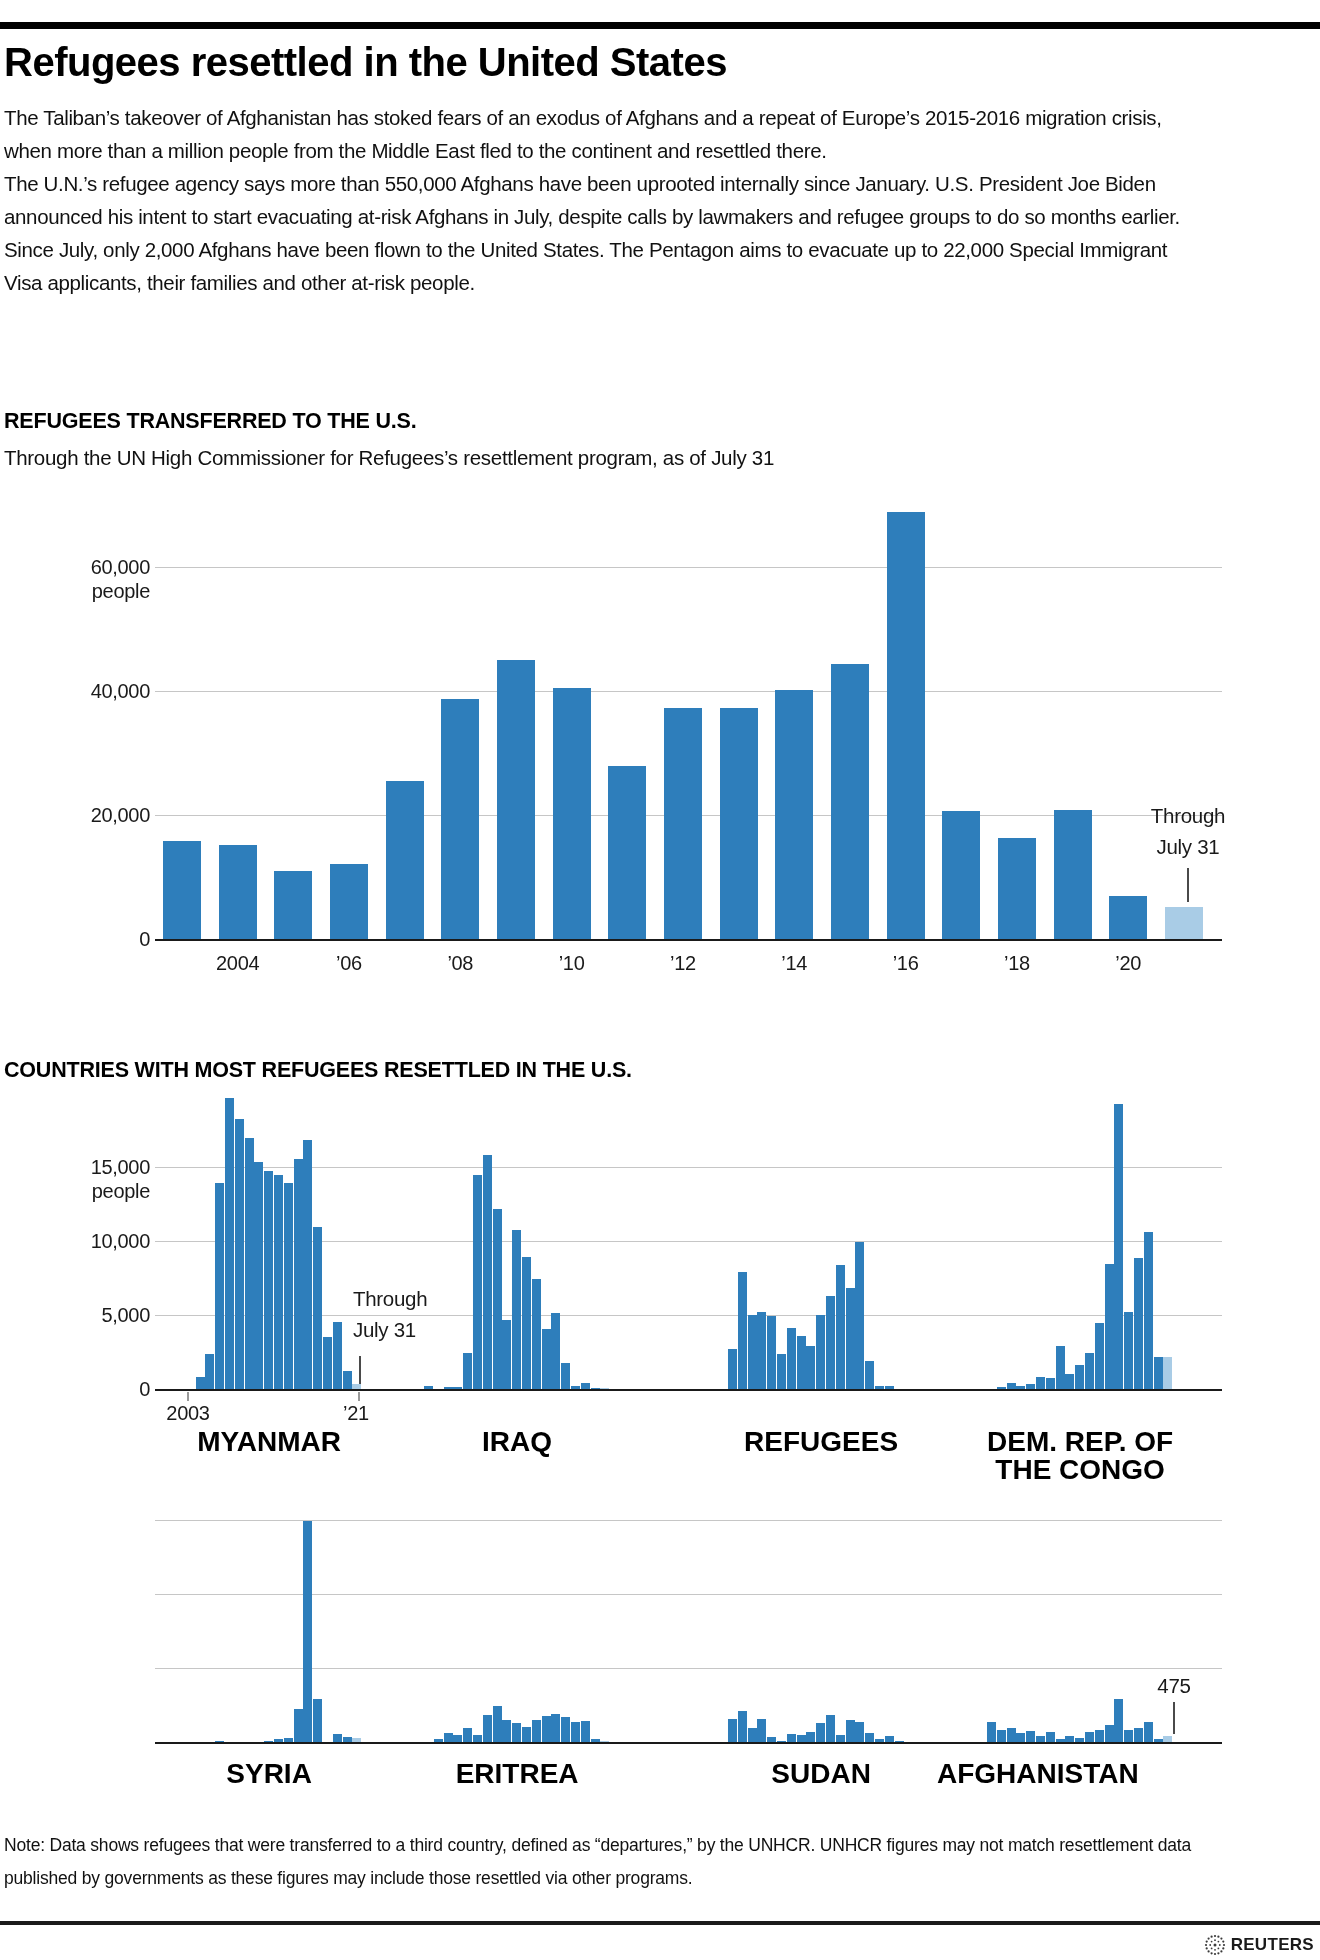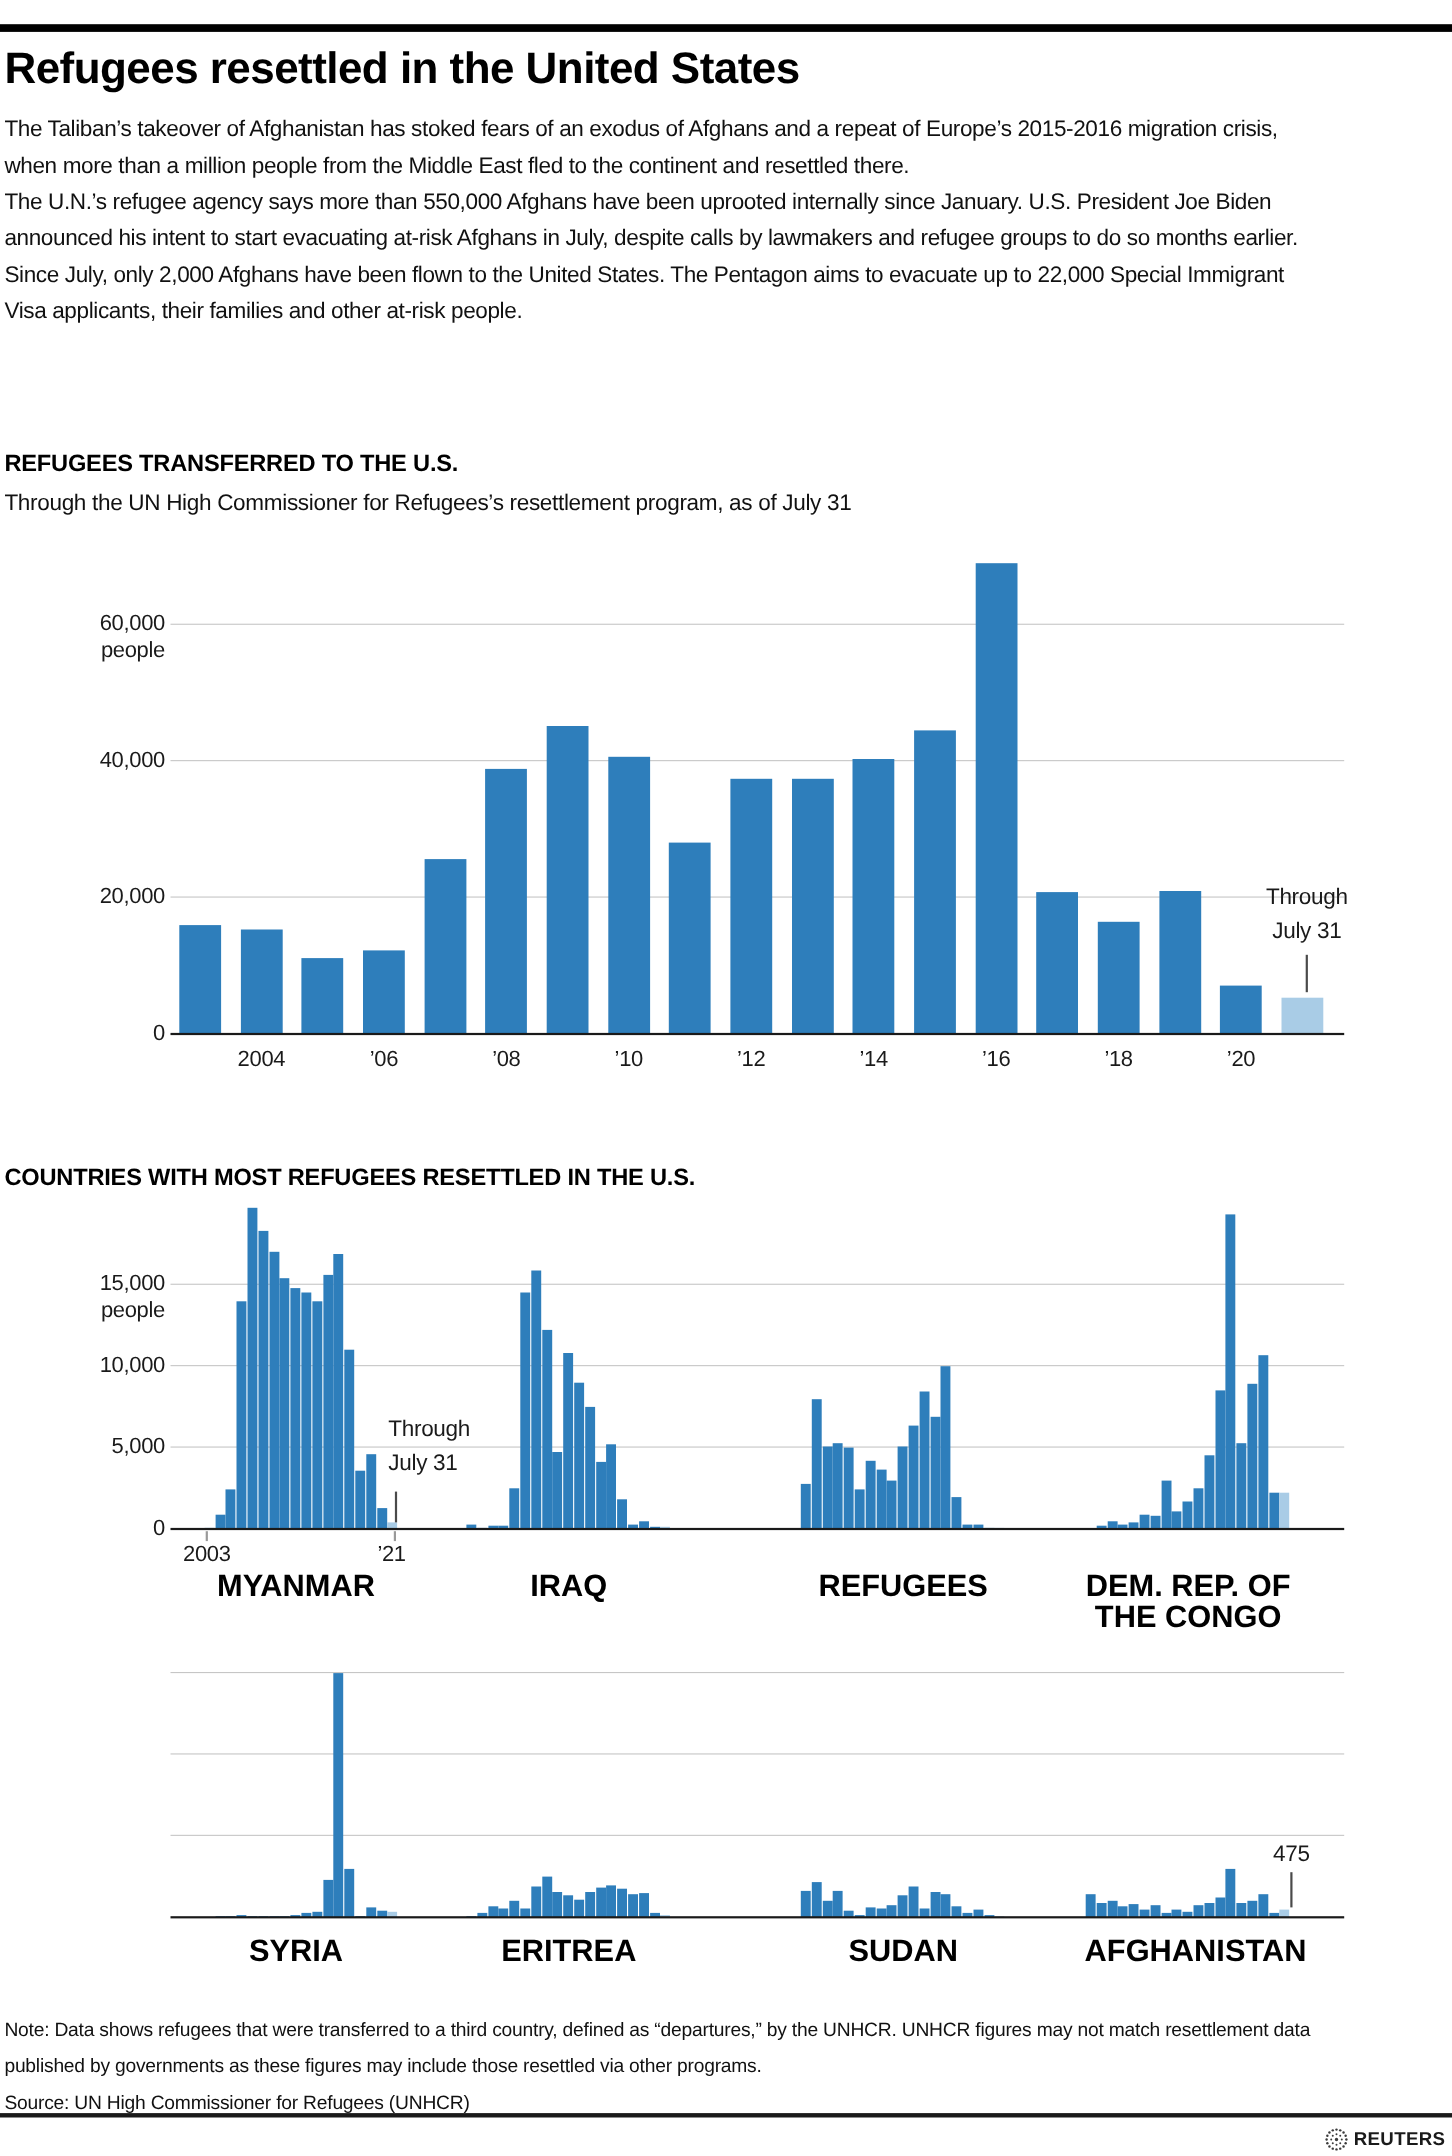--- a/index.html
+++ b/index.html
@@ -275,28 +275,27 @@
       <div class="bar" style="left: 979px; bottom: 0px; width: 9px; height: 14.8px; background: rgb(46, 126, 187);"></div>
       <div class="bar" style="left: 988.8px; bottom: 0px; width: 9px; height: 20.72px; background: rgb(46, 126, 187);"></div>
       <div class="bar" style="left: 998.6px; bottom: 0px; width: 9px; height: 4.44px; background: rgb(46, 126, 187);"></div>
       <div class="bar light" style="left: 1008.4px; bottom: 0px; width: 9px; height: 7.03px; background: rgb(169, 204, 230);"></div>
       <div class="axisline"></div>
     </div>
   <div id="row2-countries">
       <div class="clab" style="left: 169.1px; top: 1760px; width: 200px; line-height: 28px;">SYRIA</div>
       <div class="clab" style="left: 417.1px; top: 1760px; width: 200px; line-height: 28px;">ERITREA</div>
       <div class="clab" style="left: 721.1px; top: 1760px; width: 200px; line-height: 28px;">SUDAN</div>
-      <div class="clab" style="left: 986px; top: 1760px; width: 200px; line-height: 28px;">AFGHANISTAN</div>
+      <div class="clab" style="left: 937px; top: 1760px; width: 200px; line-height: 28px;">AFGHANISTAN</div>
     </div>
 
   <div class="ann" style="left:1144px;top:1670px;width:60px;text-align:center">475</div>
   <div class="vline" style="left:1173px;top:1702px;height:32px"></div>
 
   <div class="note" style="top:1829px">Note: Data shows refugees that were transferred to a third country, defined as “departures,” by the UNHCR.  UNHCR figures may not match resettlement data published by governments as these figures may include those resettled via other programs.</div>
-  <div class="note" style="top:1895px">Source: UN High Commissioner for Refugees (UNHCR)</div>
   <div class="bottom-rule"></div>
   <div class="credit">M. Funakoshi, 24/8/2021</div>
 
   <div class="reuters">
     <svg width="22" height="22" viewBox="0 0 22 22">
       <g fill="#3a3a3a">
         <circle cx="11" cy="11" r="1.5"></circle>
         <circle cx="11" cy="2" r="1.1"></circle>
           <circle cx="14.4" cy="2.7" r="1.1"></circle>
           <circle cx="17.4" cy="4.6" r="1.1"></circle>

